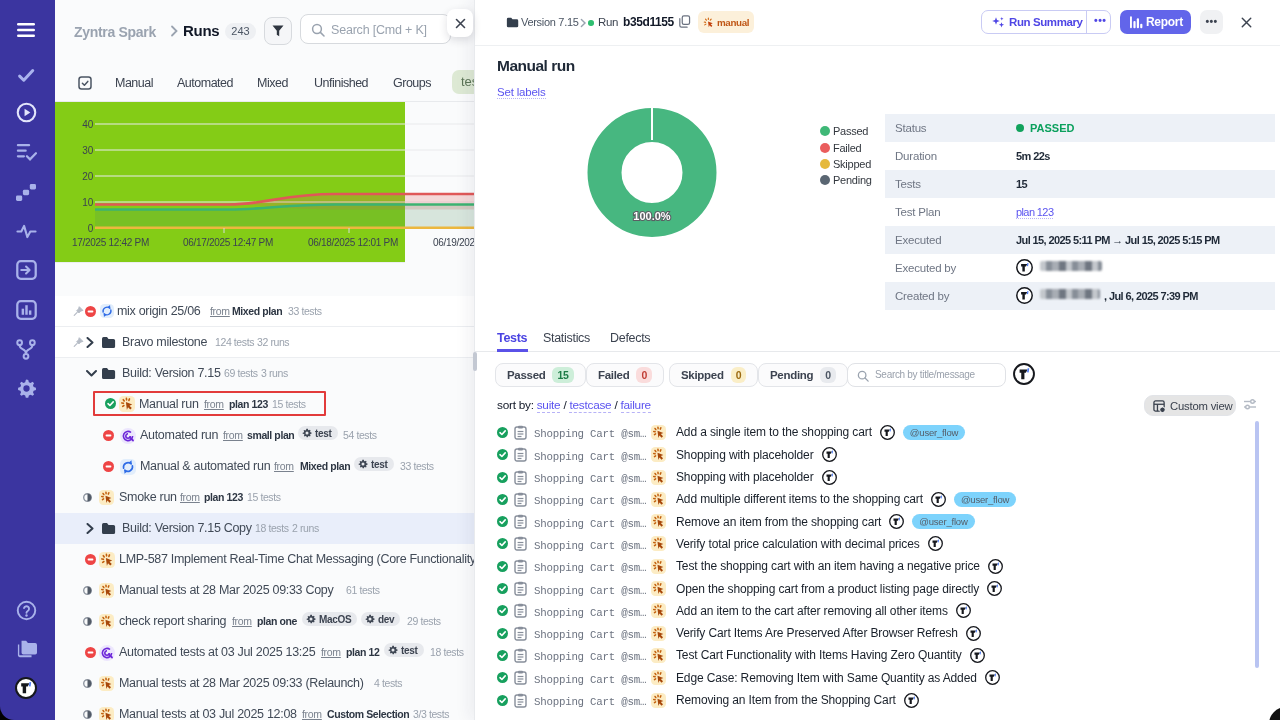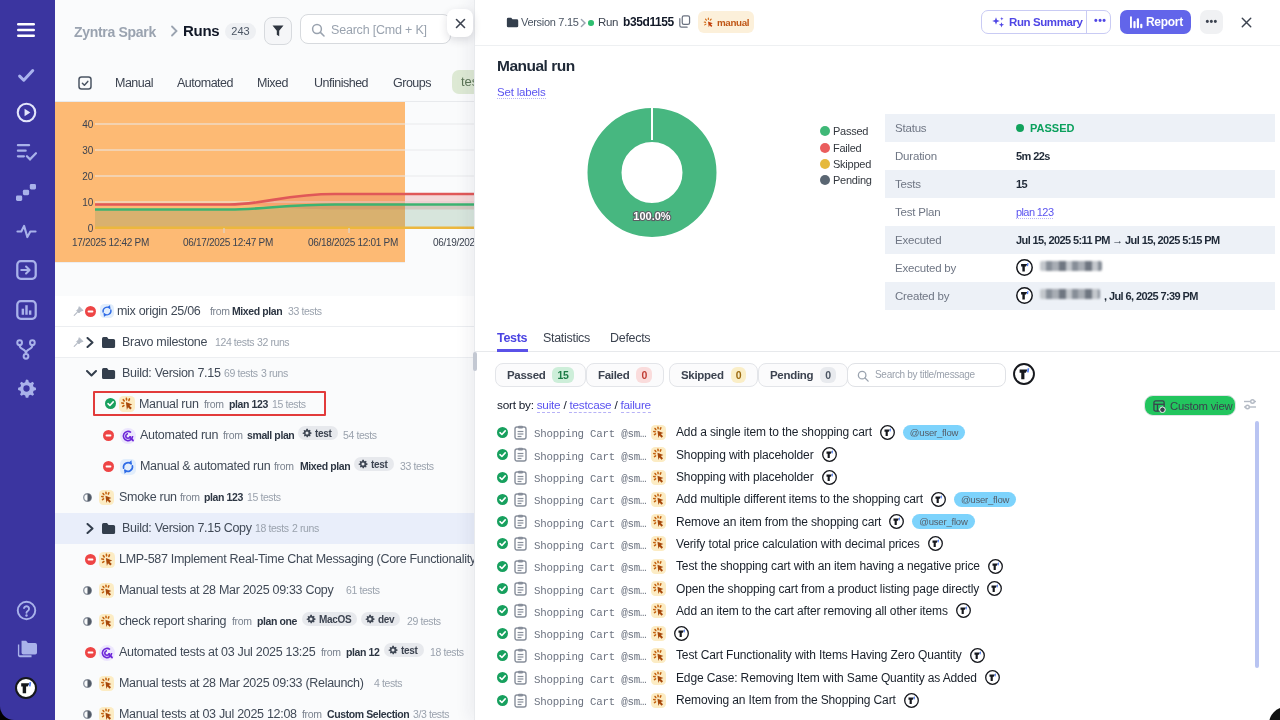--- a/index.html
+++ b/index.html
@@ -7,27 +7,27 @@
   .abs { position:absolute; }
   #app { position:relative; width:1280px; height:720px; background:#000; }
   
   #sidebar { left:0; top:0; width:55px; height:720px; background:#3b35a0; border-bottom-left-radius:14px; z-index:30; }
   #sidebar svg { position:absolute; left:16px; }
   
   #leftpanel { left:55px; top:0; width:419px; height:720px; background:#fafbfc; overflow:hidden; z-index:1; }
   .crumb-gray { color:#9aa3b0; font-weight:700; font-size:14px; letter-spacing:-0.3px; }
   .lp-tab { position:absolute; top:76px; font-size:12.5px; letter-spacing:-0.5px; color:#3c4350; }
   
-  #chartblock { left:0; top:102px; width:350px; height:161px; background:#fdba74; border-bottom:1px solid #eceef1; }
+  #chartblock { left:0; top:102px; width:350px; height:161px; background:#84cc16; border-bottom:1px solid #eceef1; }
   .ylab { position:absolute; width:30px; text-align:right; font-size:10px; letter-spacing:-0.2px; color:#3c4350; }
   .xlab { position:absolute; font-size:10px; letter-spacing:-0.3px; color:#3c4350; white-space:nowrap; }
   
   .runrow { position:absolute; left:0; width:419px; height:31px; }
   .rtitle { color:#414a57; font-size:12.5px; letter-spacing:-0.3px; white-space:nowrap; }
-  .rfrom { color:#7a828e; font-size:10.5px; letter-spacing:-0.3px; }
+  .rfrom { color:#7a828e; font-size:10.5px; letter-spacing:-0.3px;text-decoration:underline; }
   .rbold { color:#2d3643; font-weight:700; font-size:10.5px; letter-spacing:-0.4px; }
   .rcount { color:#9aa2ad; font-size:10.5px; letter-spacing:-0.4px; white-space:nowrap; }
   .rpill { display:inline-flex; align-items:center; gap:3px; background:#e7e9ed; border-radius:9px; padding:1.5px 6px 1.5px 4px; font-size:10px; letter-spacing:-0.3px; color:#3c4350; font-weight:600; }
   
   #drawer { left:474px; top:0; width:806px; height:720px; background:#fff; border-left:1px solid #e8eaed; box-shadow:-6px 0 14px rgba(30,35,60,.06); z-index:10; }
   .hdr-gray { color:#4b5563; font-size:11px; letter-spacing:-0.3px; }
   .dotted-link { color:#5b54f0; border-bottom:1px dotted #b7b2f7; }
   .trow { position:absolute; left:410px; width:390px; height:28px;text-align:right; }
   .trow.shade { background:#edf1f7; }
   .tlabel { position:absolute; left:10px; top:8px; font-size:11.5px; letter-spacing:-0.2px; color:#6f7684; }
@@ -589,21 +589,21 @@
           <circle cx="6" cy="6" r="4.4" fill="none" stroke="#9aa3af" stroke-width="1.5"></circle>
           <path d="M9.4 9.4 L13 13" stroke="#9aa3af" stroke-width="1.5" stroke-linecap="round"></path>
         </svg>
       <span style="position:absolute; left:27px; top:5px; font-size:10px; letter-spacing:-0.3px; color:#9aa1ac; white-space:nowrap;">Search by title/message</span>
     </div>
     <svg class="abs" style="left:538px; top:363px;" width="22" height="22" viewBox="0 0 16 16">
         <use href="#i-tlogo"></use>
       </svg>
 
     <div class="abs" style="left:22px; top:398px; font-size:11.8px; letter-spacing:-0.25px; color:#111827;">sort by: <span style="color:#5b54f0; border-bottom:1px dashed #b7b2f7;">suite</span> / <span style="color:#5b54f0; border-bottom:1px dashed #b7b2f7;">testcase</span> / <span style="color:#5b54f0; border-bottom:1px dashed #b7b2f7;">failure</span></div>
-    <div class="abs" style="left:669px; top:395px; width:92px; height:21px; border:1px solid #e2e4e8; border-radius:9px; background:#22c55e;">
+    <div class="abs" style="left:669px; top:395px; width:92px; height:21px; border:1px solid #e2e4e8; border-radius:9px; background:#e5e5e5;">
       <svg style="position:absolute; left:8px; top:4px;" width="13" height="13" viewBox="0 0 14 14">
           <rect x="1" y="1" width="11" height="11" rx="1.8" fill="none" stroke="#3a414d" stroke-width="1.4"></rect>
           <line x1="1" y1="4.6" x2="12" y2="4.6" stroke="#3a414d" stroke-width="1.4"></line>
           <line x1="4.8" y1="4.6" x2="4.8" y2="12" stroke="#3a414d" stroke-width="1.4"></line>
           <circle cx="10.2" cy="10.5" r="3" fill="#3a414d" stroke="#fff" stroke-width="1"></circle>
         </svg>
       <span style="position:absolute; left:25px; top:4px; font-size:11.3px; letter-spacing:-0.2px; color:#3a414d;">Custom view</span>
     </div>
     <svg class="abs" style="left:769px; top:398px;" width="12" height="13" viewBox="0 0 12 13">
         <g stroke="#b4bac4" stroke-width="1.4" fill="none">
@@ -765,20 +765,21 @@
       <svg width="11" height="11" viewBox="0 0 11 11">
           <use href="#i-greencheck"></use>
         </svg>
       <svg style="margin-left:6px;" width="13" height="15" viewBox="0 0 13 15">
           <use href="#i-clip"></use>
         </svg>
       <span class="monoblock"><span class="mono">Shopping Cart @sm…</span></span>
       <svg width="15" height="15" viewBox="0 0 16 16">
           <use href="#i-manual"></use>
         </svg>
+      <span class="ttl">Verify Cart Items Are Preserved After Browser Refresh</span>
       <svg style="margin-left:8px;" width="15" height="15" viewBox="0 0 16 16">
           <use href="#i-tlogo"></use>
         </svg>
     </div>
     <div class="testrow" style="top:644.4px;">
       <svg width="11" height="11" viewBox="0 0 11 11">
           <use href="#i-greencheck"></use>
         </svg>
       <svg style="margin-left:6px;" width="13" height="15" viewBox="0 0 13 15">
           <use href="#i-clip"></use>

